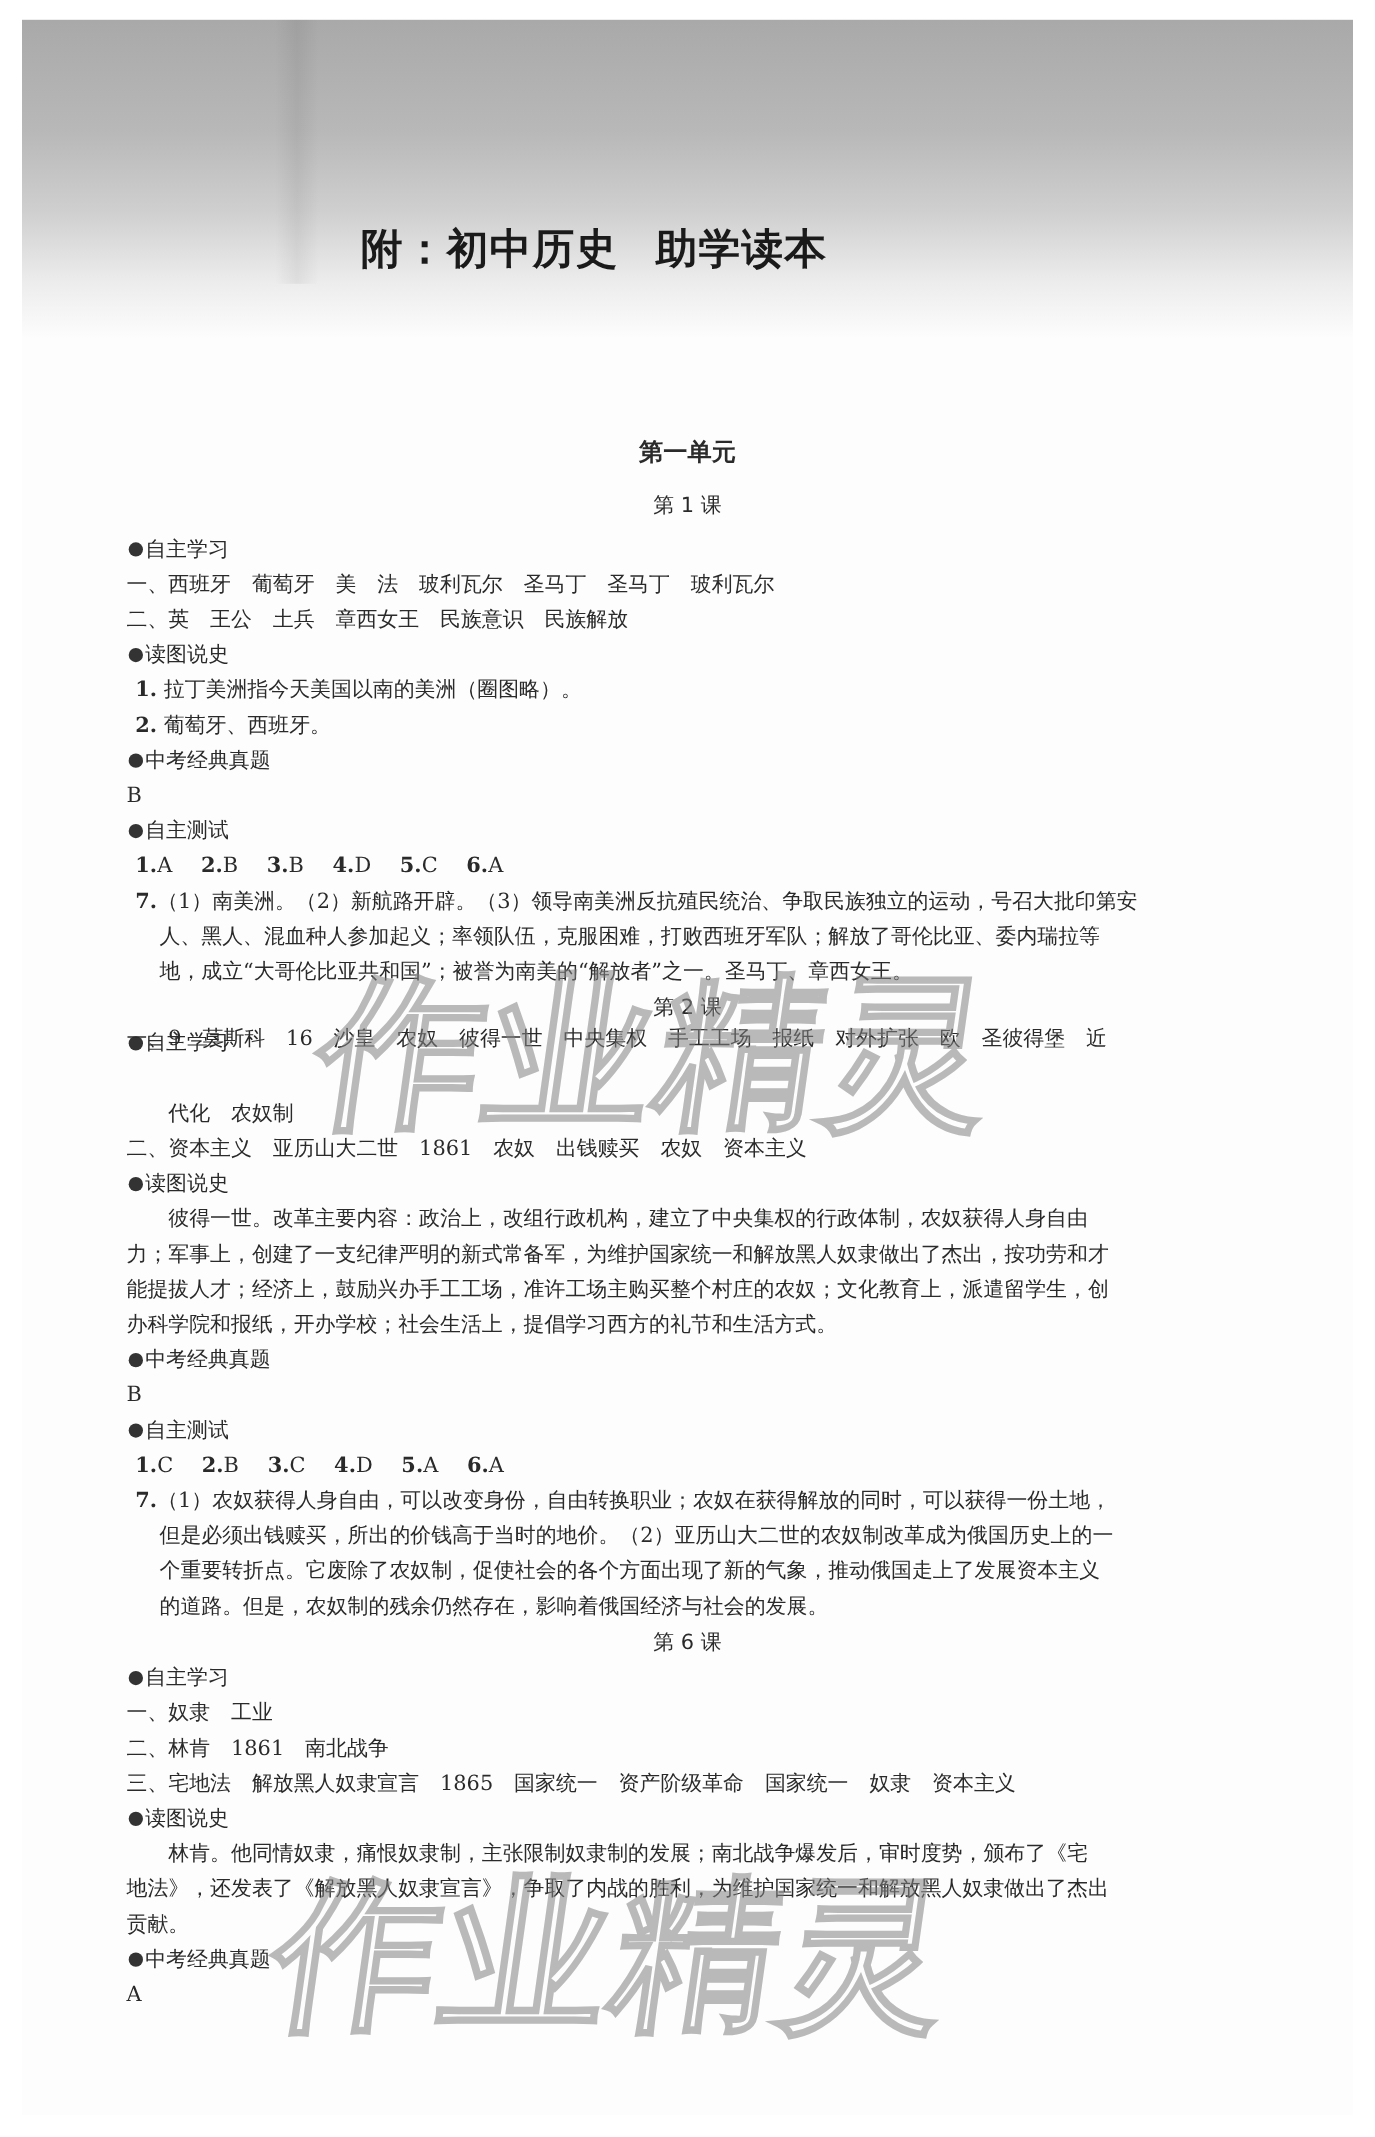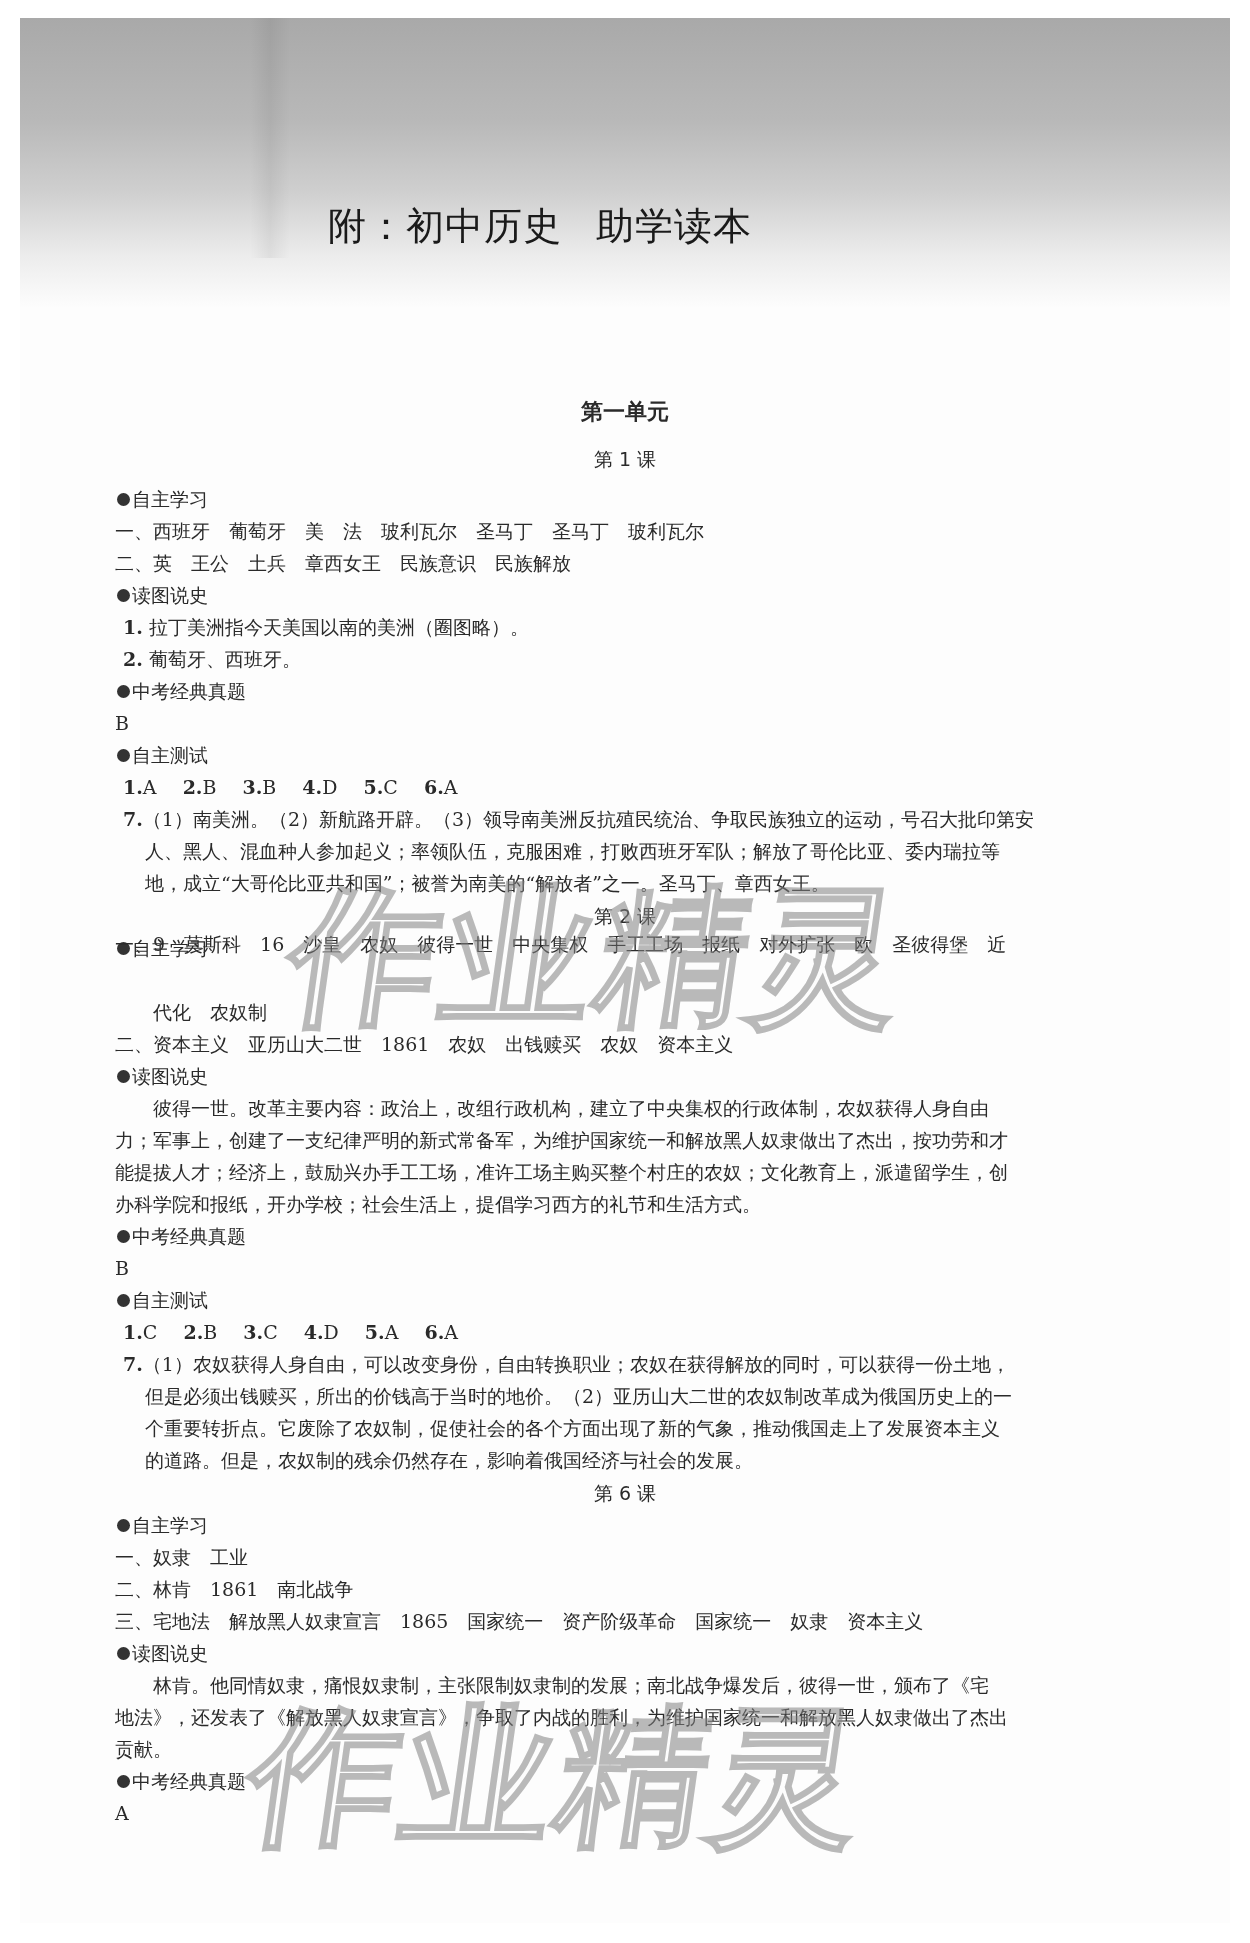--- a/index.html
+++ b/index.html
@@ -19,21 +19,21 @@
     .header-band {
       position: absolute; left: 0; top: 0; width: 1210px; height: 290px;
       background: linear-gradient(to bottom, #a9a9a9 0%, #b8b8b8 35%, #cfcfcf 60%, #ececec 82%, #fdfdfd 100%);
     }
     .header-band::after {
       content: ""; position: absolute; left: 230px; top: 0; width: 40px; height: 240px;
       background: linear-gradient(to right, rgba(0,0,0,0), rgba(0,0,0,0.06), rgba(0,0,0,0));
     }
     .title-1 {
       position: absolute; left: 0; width: 1040px; top: 183px;
-      text-align: center; font-size: 38px; font-weight: normal; color: #1a1a1a;
+      text-align: center; font-size: 38px; font-weight: bold; color: #1a1a1a;
       font-family: "DejaVu Sans", "Liberation Sans", sans-serif; letter-spacing: 1px;
     }
     .title-1 .gap { display: inline-block; width: 34px; }
     .title-2 {
       position: absolute; left: 0; width: 1210px; top: 270px;
       text-align: center; font-size: 36px; font-weight: bold; color: #1a1a1a;
       font-family: "DejaVu Sans", "Liberation Sans", sans-serif; letter-spacing: 1px;
     }
     .badge {
       position: absolute; left: 855px; top: 135px; width: 250px; height: 120px;
@@ -172,21 +172,21 @@
       <span class="bullet"></span>
         <span>自主学习</span>
     </div>
     <div class="line" style="top:1523px">一、奴隶　工业</div>
     <div class="line" style="top:1555px">二、林肯　1861　南北战争</div>
     <div class="line" style="top:1587px">三、宅地法　解放黑人奴隶宣言　1865　国家统一　资产阶级革命　国家统一　奴隶　资本主义</div>
     <div class="line section" style="top:1619px">
       <span class="bullet"></span>
         <span>读图说史</span>
     </div>
-    <div class="line" style="top:1651px;left:38px">林肯。他同情奴隶，痛恨奴隶制，主张限制奴隶制的发展；南北战争爆发后，彼得一世，颁布了《宅</div>
+    <div class="line" style="top:1651px;left:38px">林肯。他同情奴隶，痛恨奴隶制，主张限制奴隶制的发展；南北战争爆发后，审时度势，颁布了《宅</div>
     <div class="line" style="top:1683px">地法》，还发表了《解放黑人奴隶宣言》，争取了内战的胜利，为维护国家统一和解放黑人奴隶做出了杰出</div>
     <div class="line" style="top:1715px">贡献。</div>
     <div class="line section" style="top:1747px">
       <span class="bullet"></span>
         <span>中考经典真题</span>
     </div>
     <div class="line" style="top:1779px">A</div>
   </div>
 
   <div class="watermark" style="left:270px;top:840px">作业精灵</div>

